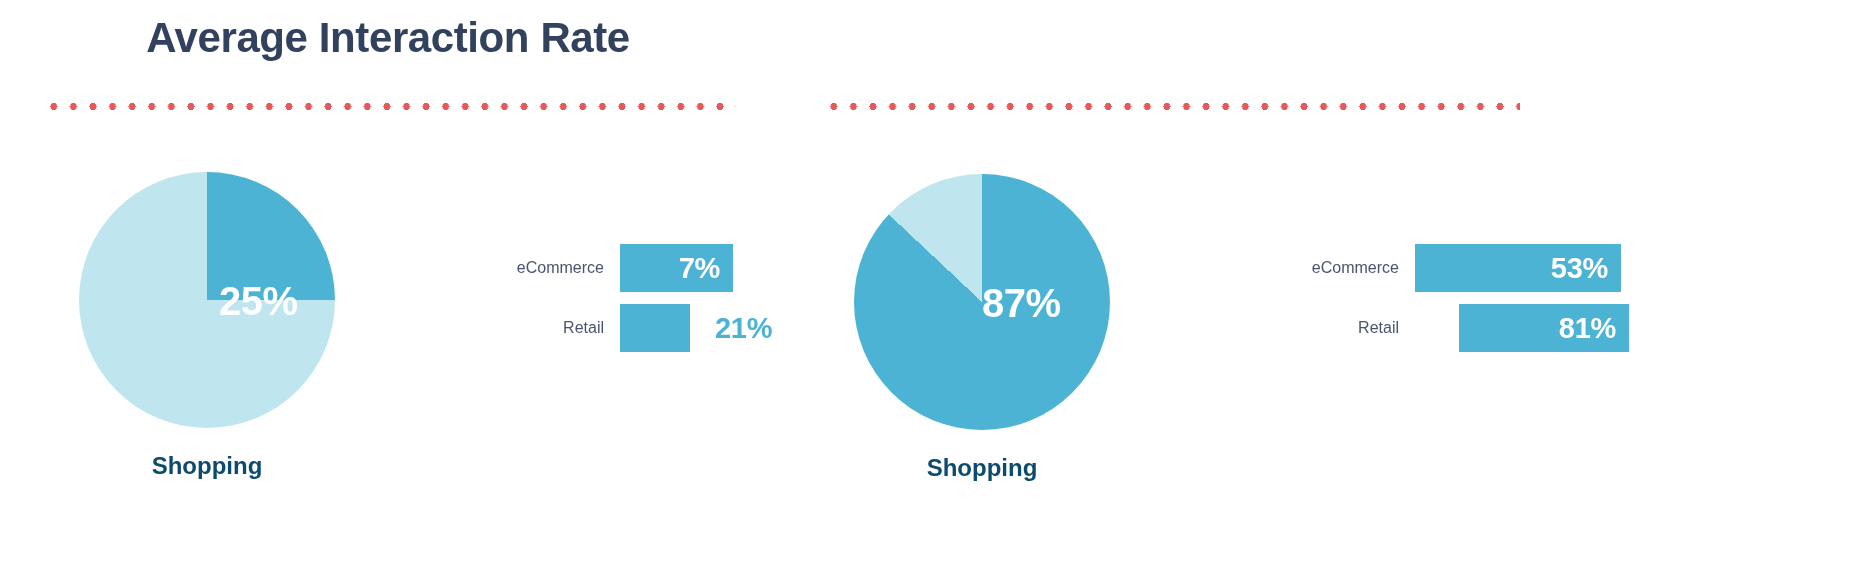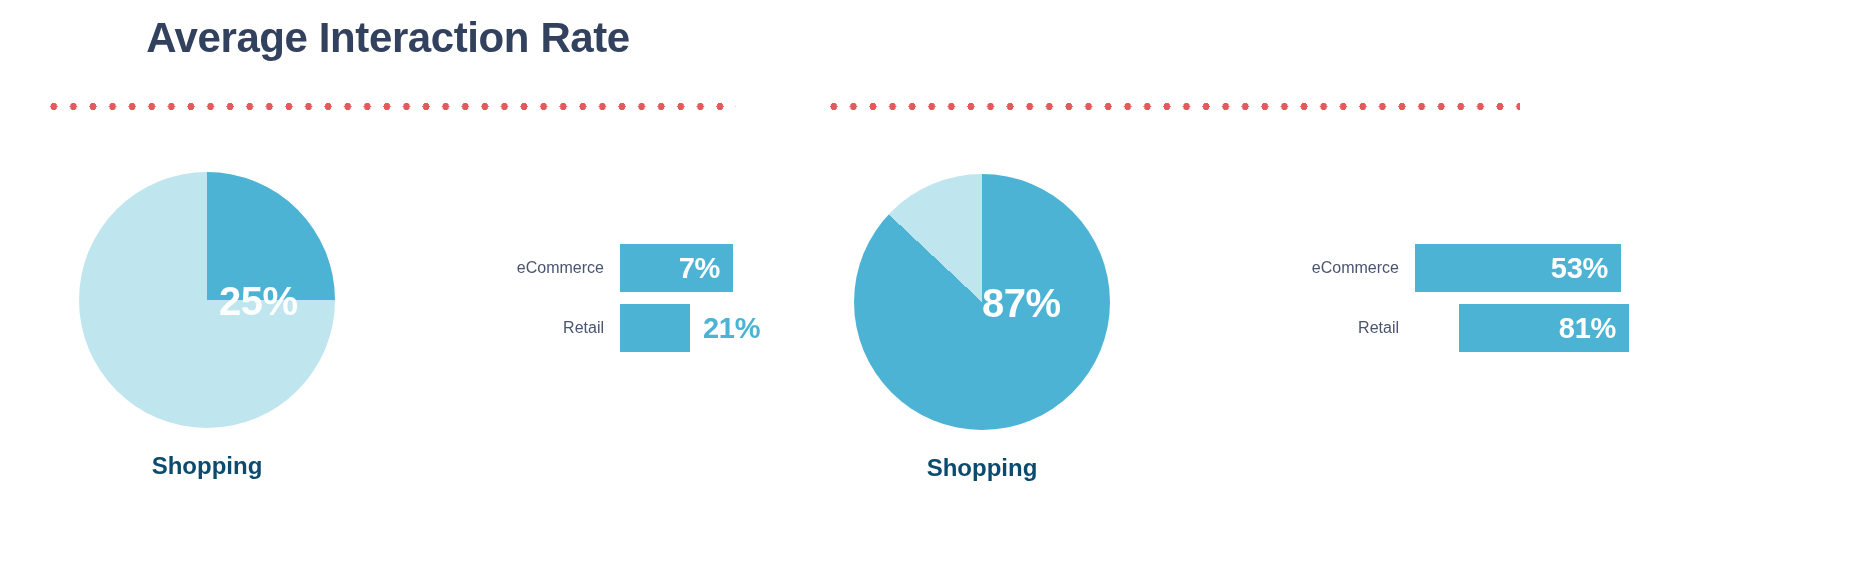--- a/index.html
+++ b/index.html
@@ -118,20 +118,21 @@
     letter-spacing:-0.3px;
     white-space:nowrap;
   }
   .bar-value-outside {
     font-size:29px;
     font-weight:700;
     color:#4cb3d4;
     padding-left:13px;
     letter-spacing:-0.3px;
     white-space:nowrap;
+    margin-left:12px;
   }
 </style>
 </head>
 <body>
 
 <div class="canvas">
 
   <div class="panel" id="panel-left">
 
     <div class="panel-title">Average Interaction Rate</div>

